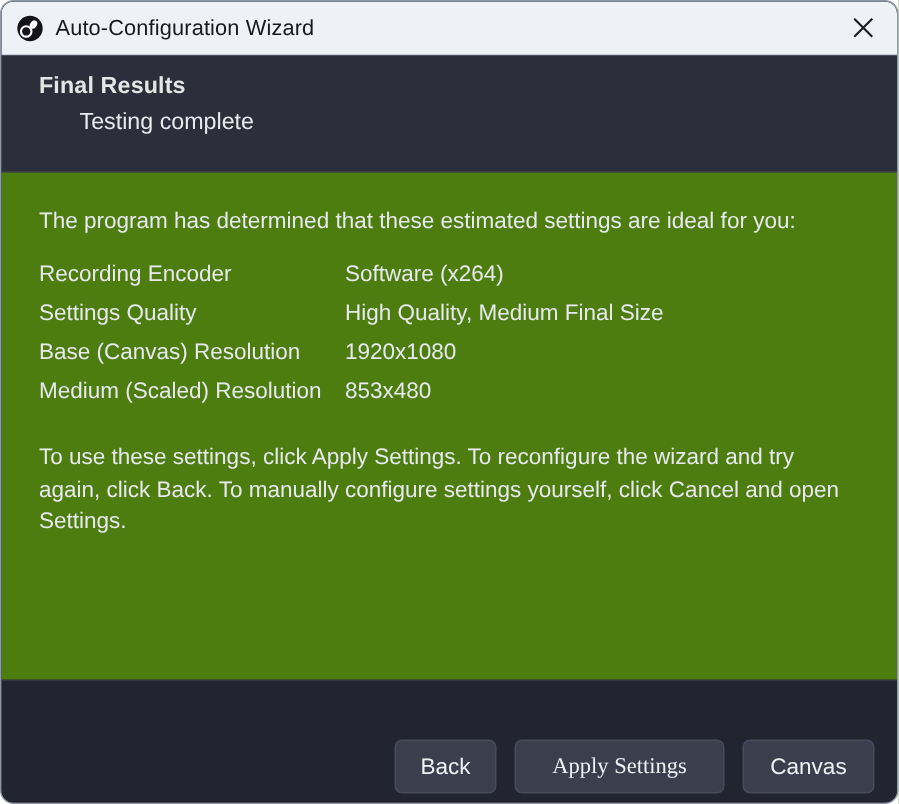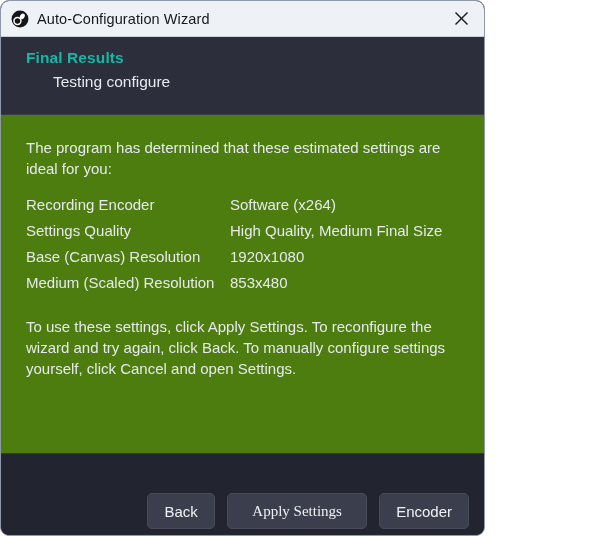--- a/index.html
+++ b/index.html
@@ -11,21 +11,21 @@
     width: 599px;
     height: 536px;
     font-family: "Liberation Sans", sans-serif;
     overflow: hidden;
   }
 
   #window {
     position: absolute;
     left: 0;
     top: 0;
-    width: 485px;
+    width: 599px;
     height: 536px;
     box-sizing: border-box;
     border-radius: 9px;
     background: #22242f;
     border: 1px solid #8f98a8;
     overflow: hidden;
     display: flex;
     flex-direction: column;
   }
 
@@ -73,21 +73,21 @@
     flex: 0 0 78px;
     background: #2c2f3b;
     padding: 12px 0 0 0;
     box-sizing: border-box;
     border-bottom: 1px solid #3a3e4b;
   }
   #header-title {
     margin: 0 0 0 25px;
     font-size: 15.5px;
     font-weight: bold;
-    color: #14b8a6;
+    color: #e5e5e5;
     letter-spacing: 0.1px;
   }
   #header-subtitle {
     margin: 6px 0 0 52px;
     font-size: 15.5px;
     color: #e9eaee;
     font-weight: normal;
   }
 
   
@@ -171,21 +171,21 @@
     <div id="close-button">
       <svg width="15" height="15" viewBox="0 0 15 15">
         <line x1="1.5" y1="1.5" x2="13.5" y2="13.5" stroke="#1a1d21" stroke-width="1.4"></line>
         <line x1="13.5" y1="1.5" x2="1.5" y2="13.5" stroke="#1a1d21" stroke-width="1.4"></line>
       </svg>
     </div>
   </div>
 
   <div id="header">
     <div id="header-title">Final Results</div>
-    <div id="header-subtitle">Testing configure</div>
+    <div id="header-subtitle">Testing complete</div>
   </div>
 
   <div id="content">
     <p class="para" id="intro-paragraph">The program has determined that these estimated settings are ideal for you:</p>
 
     <table id="settings-table">
       <tbody>
         <tr>
           <td class="label">Recording Encoder</td>
           <td class="value">Software (x264)</td>
@@ -204,16 +204,16 @@
         </tr>
       </tbody>
     </table>
 
     <p class="para" id="outro-paragraph">To use these settings, click Apply Settings. To reconfigure the wizard and try again, click Back. To manually configure settings yourself, click Cancel and open Settings.</p>
   </div>
 
   <div id="footer">
     <button class="btn" id="back-button">Back</button>
     <button class="btn" id="apply-settings-button">Apply Settings</button>
-    <button class="btn" id="cancel-button">Encoder</button>
+    <button class="btn" id="cancel-button">Canvas</button>
   </div>
 
 </div>
 
 </body></html>

